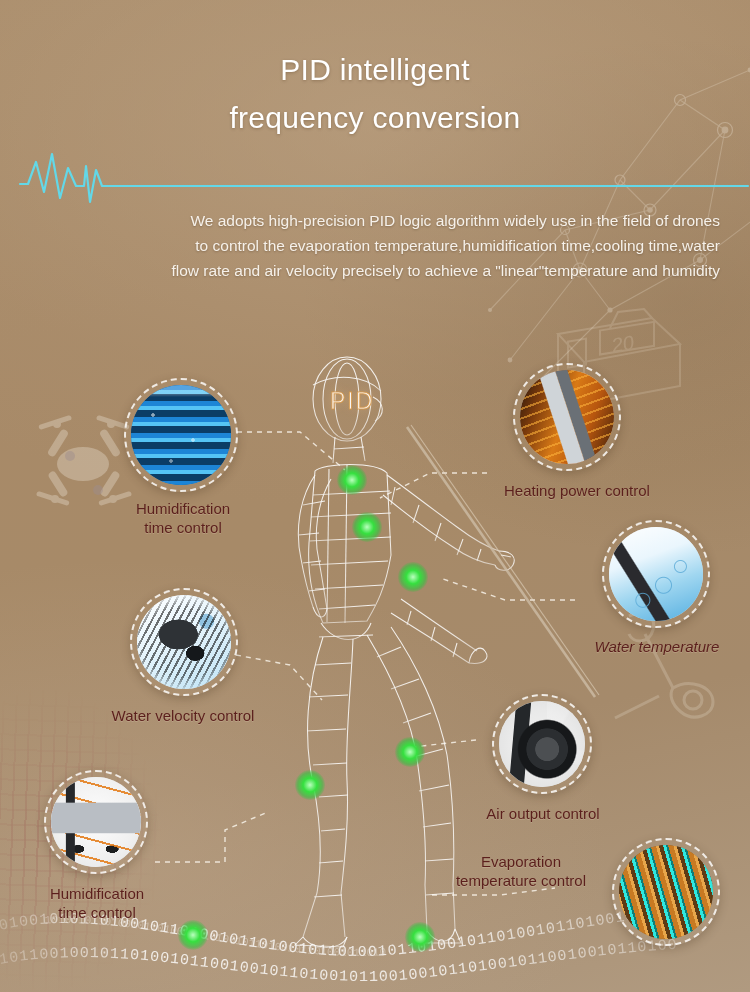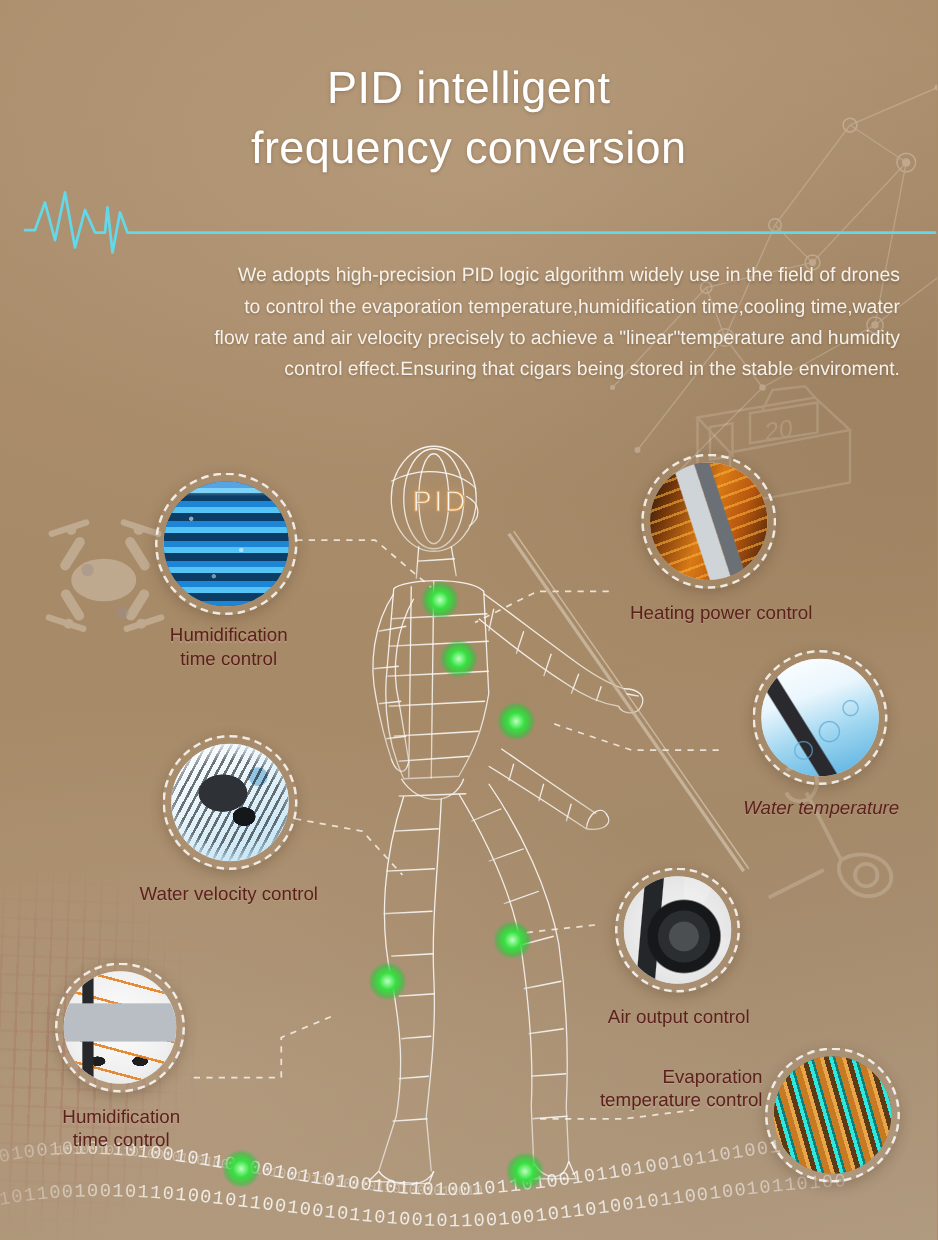--- a/index.html
+++ b/index.html
@@ -47,21 +47,21 @@
 
   #binary-wave { left:0; bottom:0; width:750px; height:120px; opacity:.9; }
 
   
   #header { position:absolute; left:0; top:0; width:750px; }
 
   #title {
     margin-top:46px;
     text-align:center;
     color:#ffffff;
-    font-size:36px;
+    font-size:30px;
     line-height:48px;
     font-weight:400;
     letter-spacing:.3px;
     font-family:"Liberation Sans", sans-serif;
     text-shadow:0 1px 3px rgba(80,58,34,.35);
   }
   #title .line { display:block; }
 
   #pulse-rule { position:relative; width:750px; height:60px; margin-top:6px; }
   #pulse-svg { position:absolute; left:18px; top:0; }
@@ -441,21 +441,20 @@
     <div id="pulse-rule">
       <svg id="pulse-svg" width="732" height="60" viewBox="0 0 732 60">
         <path d="M2 36 L10 36 L18 14 L26 44 L34 6 L42 50 L50 20 L58 38 L66 38 L68 18 L72 54 L78 22 L84 38 L90 38 L100 38 L730 38" fill="none" stroke="#62d8e8" stroke-width="2.2" stroke-linejoin="round" stroke-linecap="round"></path>
       </svg>
     </div>
 
     <div id="intro">
       <span class="line">We adopts high-precision PID logic algorithm widely use in the field of drones</span>
       <span class="line">to control the evaporation temperature,humidification time,cooling time,water</span>
       <span class="line">flow rate and air velocity precisely to achieve a "linear"temperature and humidity</span>
-      <span class="line">control effect.Ensuring that cigars being stored in the stable enviroment.</span>
     </div>
   </div>
 
   <div class="callout" style="left:124px; top:378px; width:118px;">
     <div class="bubble" style="width:114px; height:114px;">
       <div class="photo">
         <div class="photo-inner tex-coil-blue"></div>
       </div>
     </div>
     <div class="cap">
@@ -514,21 +513,21 @@
         <div class="photo-inner tex-compressor"></div>
       </div>
     </div>
     <div class="cap" style="margin-top:10px;">
       <span class="line">Humidification</span>
       <span class="line">time control</span>
     </div>
   </div>
 
   <div class="callout" style="left:432px; top:852px; width:178px;">
-    <div class="cap" style="margin-top:0;text-align:right;">
+    <div class="cap" style="margin-top:0;">
       <span class="line">Evaporation</span>
       <span class="line">temperature control</span>
     </div>
   </div>
   <div class="callout" style="left:612px; top:838px; width:112px;">
     <div class="bubble" style="width:108px; height:108px;">
       <div class="photo">
         <div class="photo-inner tex-evaporator"></div>
       </div>
     </div>

